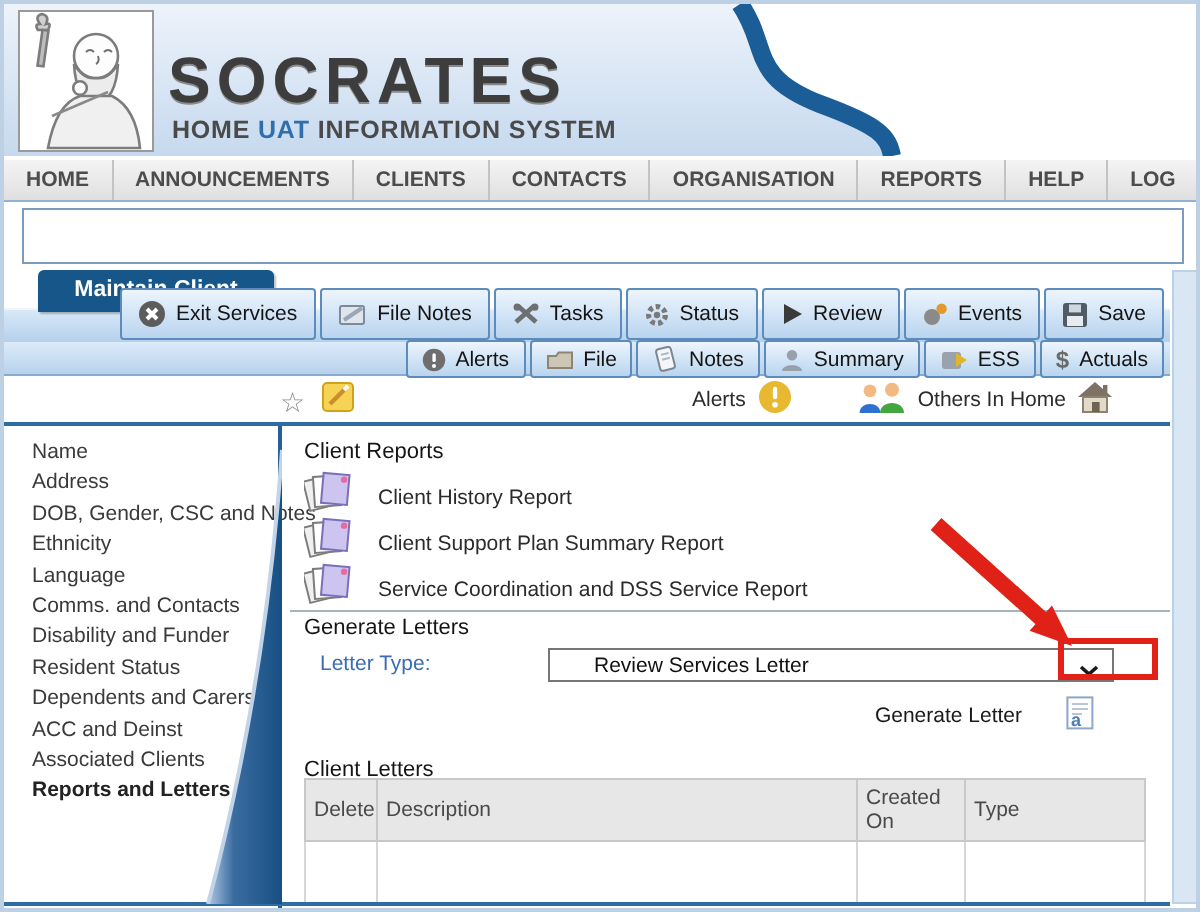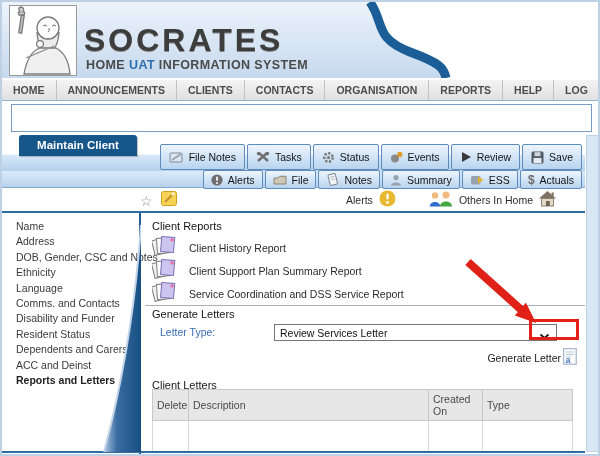--- a/index.html
+++ b/index.html
@@ -46,24 +46,24 @@
   .side-swoosh{position:absolute;left:96px;top:211px;width:43px;height:239px;z-index:2;}
 
   .main{position:absolute;left:143px;top:211px;width:440px;height:239px;overflow:hidden;}
   .h-sec{font-size:11px;font-weight:normal;color:#151515;}
   .h-reports{position:absolute;left:7px;top:7px;}
   .report-row{position:absolute;left:7px;display:flex;align-items:center;gap:12px;}
   .report-row span.lbl{font-size:10.5px;color:#2b2b2b;cursor:pointer;}
   .rule{position:absolute;left:0;top:92px;width:440px;border-top:1px solid #a8b2bc;}
   .h-genletters{position:absolute;left:7px;top:95px;}
   .lt-label{position:absolute;left:15px;top:113px;font-size:10.5px;color:#3a6db5;}
-  .lt-select{position:absolute;left:129px;top:111px;width:283px;height:17px;box-sizing:border-box;background:#fff;border:1px solid #767676;font-size:10.5px;color:#111;display:flex;align-items:center;padding-left:5px;cursor:pointer;}
+  .lt-select{position:absolute;left:129px;top:111px;width:283px;height:17px;box-sizing:border-box;background:#fff;border:1px solid #767676;font-size:10.5px;color:#111;display:flex;align-items:center;padding-left:22px;cursor:pointer;}
   .lt-select .chev{position:absolute;right:6px;top:5px;}
   .red-rect{position:absolute;left:384px;top:106px;width:50px;height:21px;border:3px solid #e32117;box-sizing:border-box;z-index:6;}
-  .gen-link{position:absolute;right:8px;top:135px;display:flex;align-items:center;gap:2px;font-size:10.5px;color:#1a1a1a;cursor:pointer;}
+  .gen-link{position:absolute;right:38px;top:135px;display:flex;align-items:center;gap:22px;font-size:10.5px;color:#1a1a1a;cursor:pointer;}
   .h-clientletters{position:absolute;left:7px;top:166px;}
   .ltable{position:absolute;left:7px;top:176px;width:420px;border-collapse:collapse;table-layout:fixed;}
   .ltable th{background:#e7e7e7;color:#4a4a4a;font-size:10.5px;font-weight:normal;text-align:left;padding:2px 4px;border:1px solid #c8c8c8;height:26px;vertical-align:middle;}
   .ltable td{border:1px solid #d6d6d6;height:28px;background:#fff;}
   .ltable tr.alt td{background:#f2f2f2;height:14px;}
 
   .arrow-overlay{position:absolute;left:450px;top:248px;z-index:7;pointer-events:none;}
   .right-strip{position:absolute;left:584px;top:133px;width:13px;height:317px;background:#d9e6f4;border:1px solid #bcd1e6;box-sizing:border-box;}
   .bottom-line{position:absolute;left:0;top:449px;width:583px;height:2px;background:#2e6da4;}
 </style>
@@ -118,20 +118,29 @@
     <div class="nav-item">LOG OFF</div>
   </div>
 
   <div class="notice"></div>
 
   <div class="tab">Maintain Client</div>
   <div class="strip1"></div>
   <div class="btnrow btnrow1">
     <div class="tbtn">
       <span class="ico">
+          <svg width="14" height="14">
+            <circle cx="7" cy="7" r="6.5" fill="#5c5c5c"></circle>
+            <path d="M4.5 4.5 L9.5 9.5 M9.5 4.5 L4.5 9.5" stroke="#fff" stroke-width="2"></path>
+          </svg>
+        </span>
+      <span>Exit Services</span>
+    </div>
+    <div class="tbtn">
+      <span class="ico">
           <svg width="15" height="12">
             <rect x="1" y="2" width="12" height="9" rx="1" fill="#dfe5ec" stroke="#7e8a99"></rect>
             <path d="M3,9 L12,3" stroke="#9aa5b5" stroke-width="2"></path>
           </svg>
         </span>
       <span>File Notes</span>
     </div>
     <div class="tbtn">
       <span class="ico">
           <svg width="14" height="12">
@@ -149,34 +158,34 @@
       <span class="ico">
           <svg width="13" height="13">
             <circle cx="6.5" cy="6.5" r="4.2" fill="none" stroke="#7a7a7a" stroke-width="2.6" stroke-dasharray="2.2 1.6"></circle>
             <circle cx="6.5" cy="6.5" r="1.6" fill="#7a7a7a"></circle>
           </svg>
         </span>
       <span>Status</span>
     </div>
     <div class="tbtn">
       <span class="ico">
+          <svg width="12" height="12">
+            <polygon points="2,1 11,6 2,11" fill="#3a3a3a"></polygon>
+          </svg>
+        </span>
+      <span>Review</span>
+    </div>
+    <div class="tbtn">
+      <span class="ico">
           <svg width="13" height="12">
             <circle cx="5" cy="7.5" r="4" fill="#8a8a8a"></circle>
             <circle cx="9.8" cy="3.4" r="2.6" fill="#e09a2f"></circle>
           </svg>
         </span>
       <span>Events</span>
-    </div>
-    <div class="tbtn">
-      <span class="ico">
-          <svg width="12" height="12">
-            <polygon points="2,1 11,6 2,11" fill="#3a3a3a"></polygon>
-          </svg>
-        </span>
-      <span>Review</span>
     </div>
     <div class="tbtn">
       <span class="ico">
           <svg width="13" height="13">
             <rect x="0.5" y="0.5" width="12" height="12" rx="1.5" fill="#4f5b66"></rect>
             <rect x="3.5" y="1.2" width="6" height="4" fill="#cfd6dd"></rect>
             <rect x="2.5" y="7" width="8" height="5" fill="#e8ecf0"></rect>
           </svg>
         </span>
       <span>Save</span>
@@ -277,20 +286,21 @@
       <li>Name</li>
       <li>Address</li>
       <li>DOB, Gender, CSC and Notes</li>
       <li>Ethnicity</li>
       <li>Language</li>
       <li>Comms. and Contacts</li>
       <li>Disability and Funder</li>
       <li>Resident Status</li>
       <li>Dependents and Carers</li>
       <li>ACC and Deinst</li>
+      <li>Associated Clients</li>
       <li class="sel">Reports and Letters</li>
     </ul>
   </div>
   <svg class="side-swoosh" viewBox="0 0 43 239">
     <defs>
       <linearGradient id="sg" x1="0" y1="0" x2="1" y2="0">
         <stop offset="0" stop-color="#aec6e2"></stop>
           <stop offset="0.35" stop-color="#3a6ca0"></stop>
           <stop offset="1" stop-color="#174f82"></stop>
       </linearGradient>

